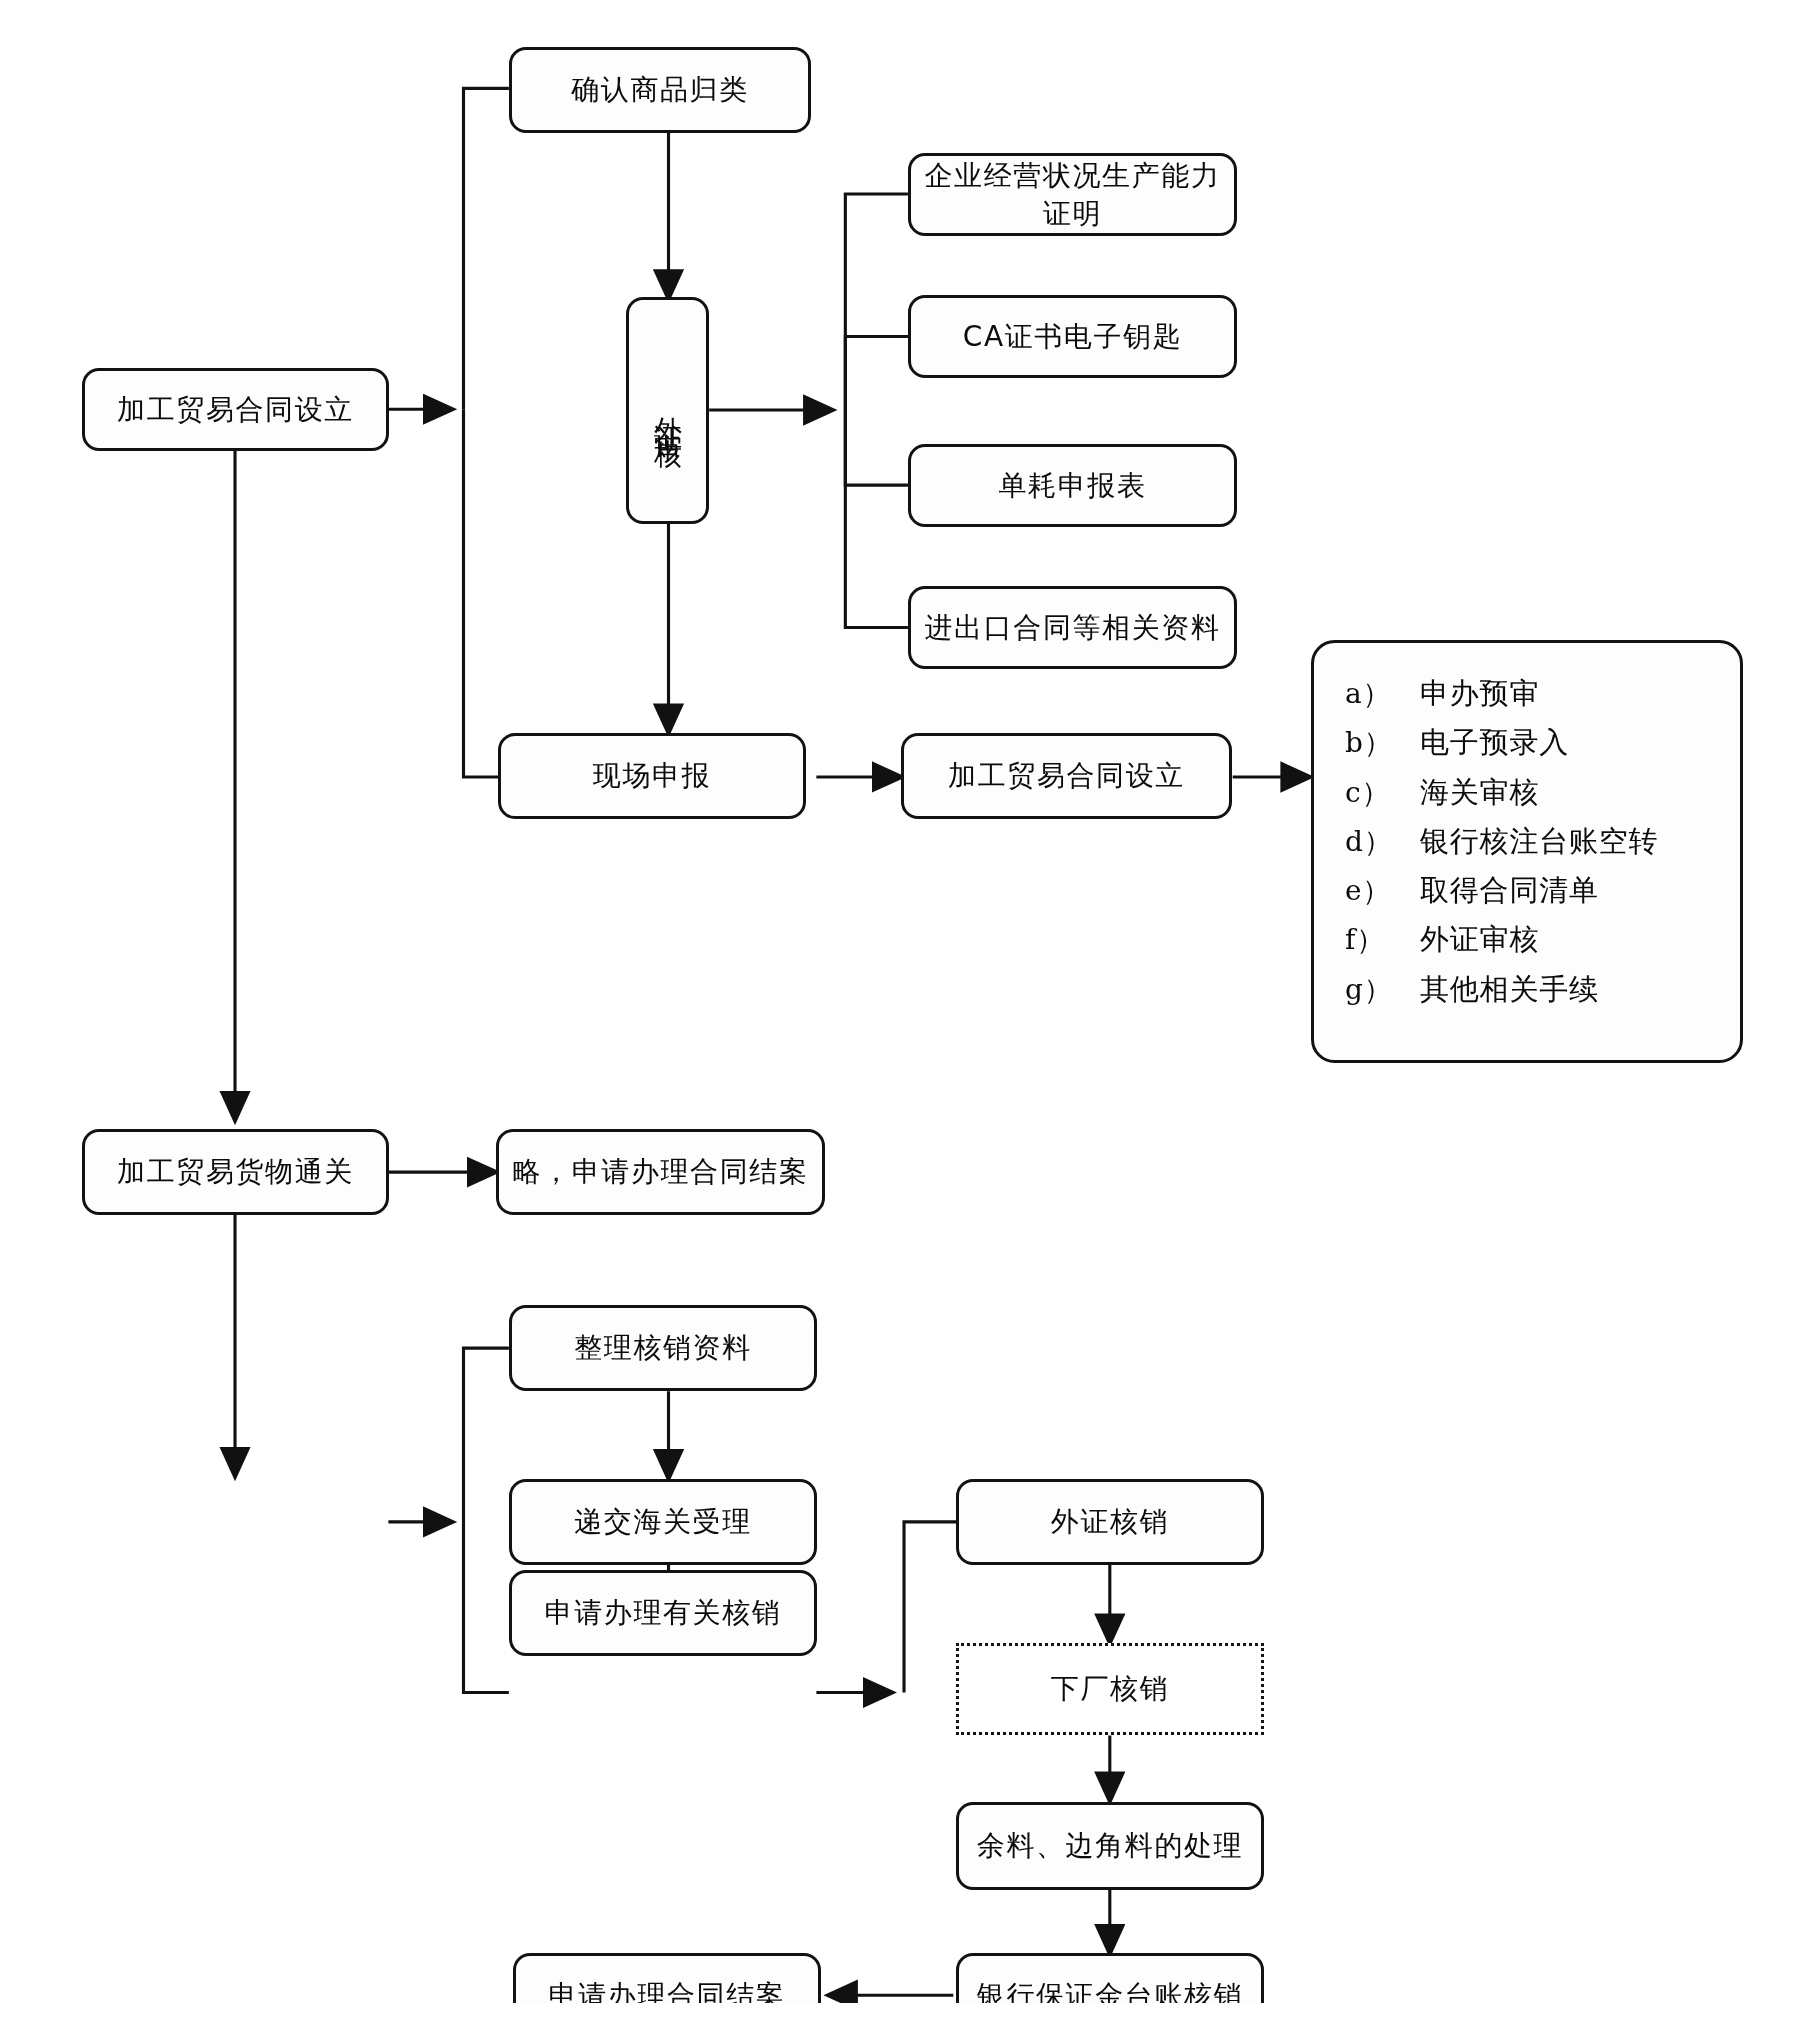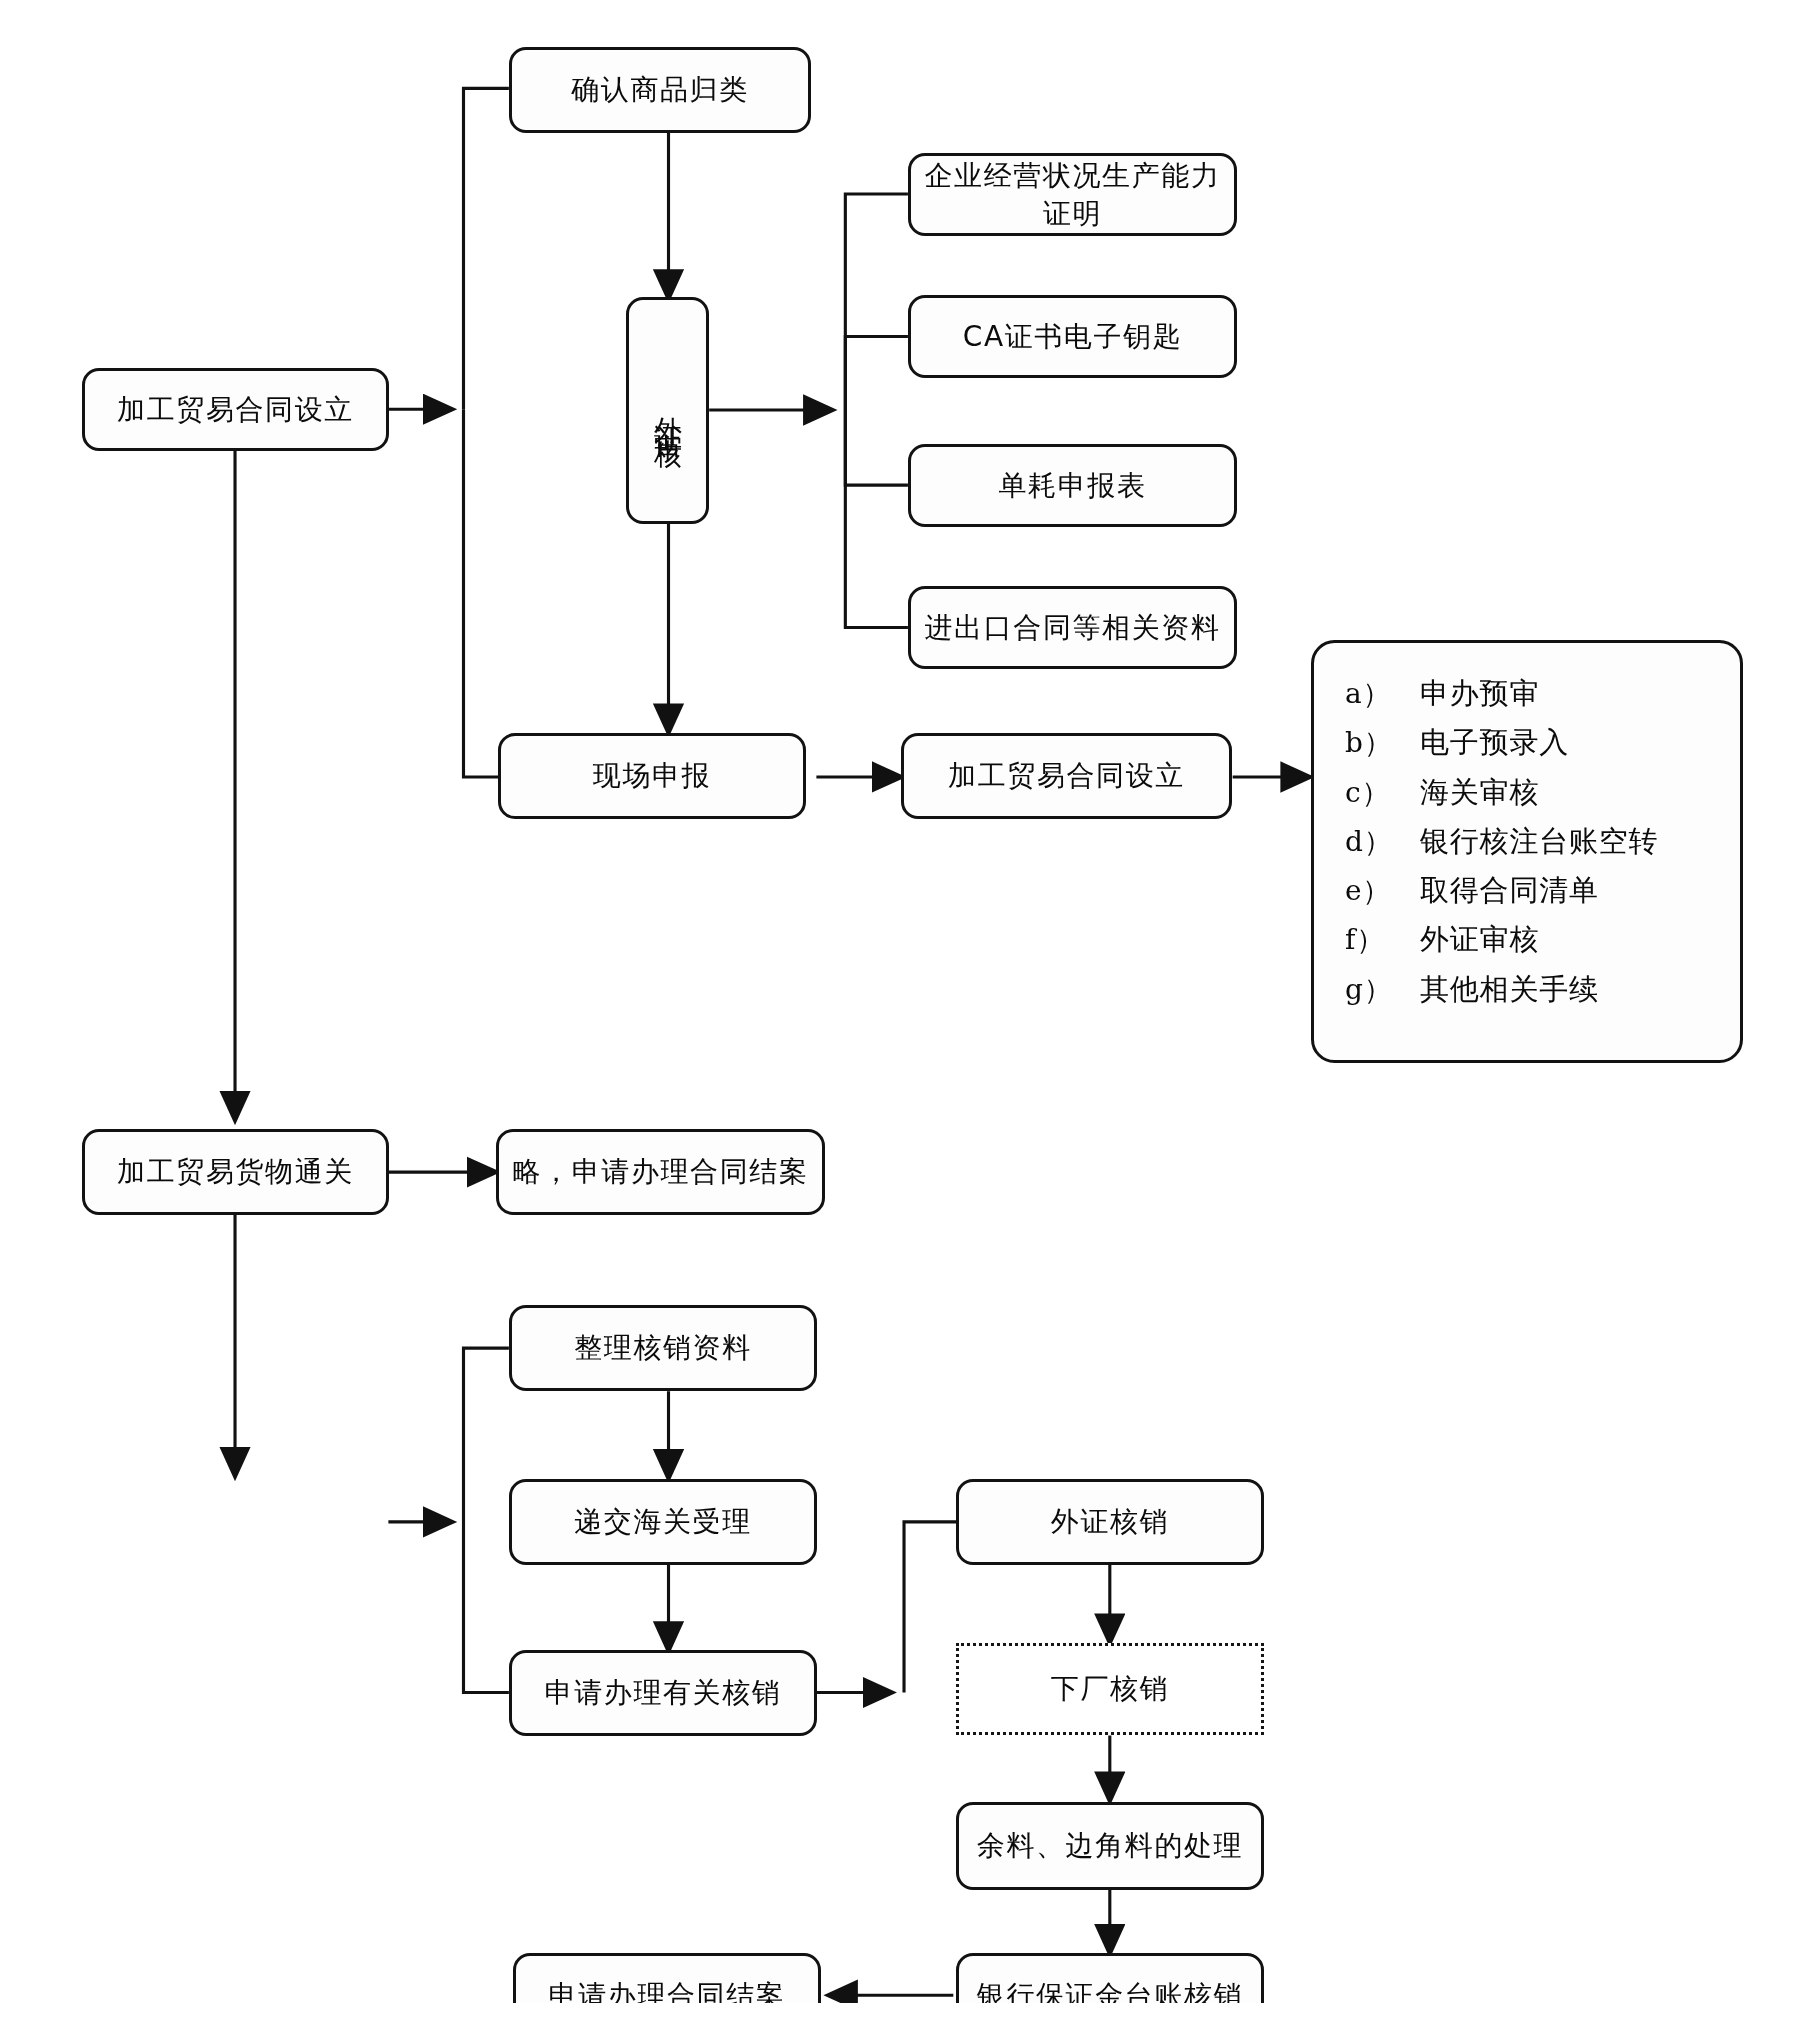--- a/index.html
+++ b/index.html
@@ -221,21 +221,21 @@
 
   <div class="node" style="left:509px; top:1305px; width:308px; height:86px;">
     <span>整理核销资料</span>
   </div>
 
 
   <div class="node" style="left:509px; top:1479px; width:308px; height:86px;">
     <span>递交海关受理</span>
   </div>
 
-  <div class="node" style="left:509px; top:1650px; width:308px; height:86px;">
+  <div class="node" style="left:509px; top:1570px; width:308px; height:86px;">
     <span>申请办理有关核销</span>
   </div>
 
   <div class="node" style="left:956px; top:1479px; width:308px; height:86px;">
     <span>外证核销</span>
   </div>
 
   <div class="node dotted" style="left:956px; top:1643px; width:308px; height:92px;">
     <span>下厂核销</span>
   </div>

